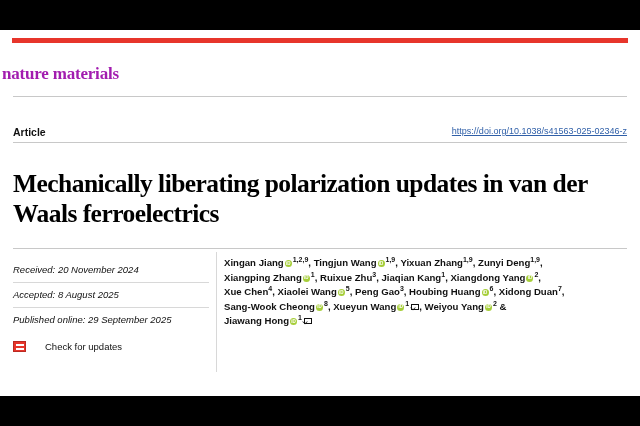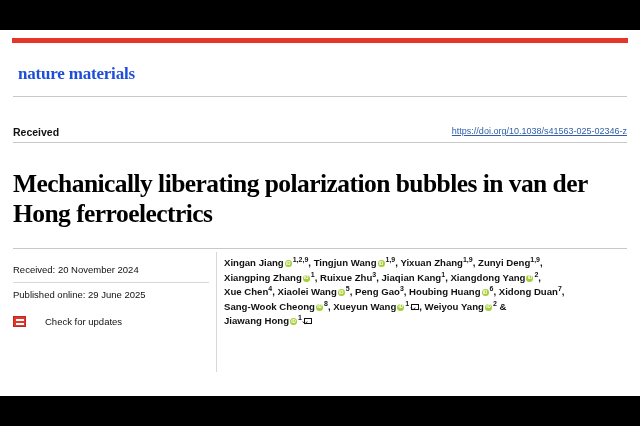--- a/index.html
+++ b/index.html
@@ -25,27 +25,27 @@
   .red-bar {
     position: absolute;
     left: 12px;
     top: 8px;
     width: 616px;
     height: 5px;
     background: #e7352b;
   }
   .journal-name {
     position: absolute;
-    left: 18px;
+    left: 2px;
     top: 34px;
     font-family: "Liberation Serif", serif;
     font-weight: bold;
     font-size: 17px;
     letter-spacing: -0.2px;
-    color: #1d4ed8;
+    color: #a21caf;
   }
   .rule-under-journal {
     position: absolute;
     left: 13px;
     top: 66px;
     width: 614px;
     height: 1px;
     background: #c8c8c8;
   }
   .article-type {
@@ -101,20 +101,21 @@
     top: 228px;
     width: 196px;
     font-family: "Liberation Sans", sans-serif;
     font-size: 9.5px;
     color: #111111;
   }
   .meta-line {
     padding: 6px 0 6px 0;
     border-bottom: 1px solid #d8d8d8;
     line-height: 12px;
+    font-style: italic;
   }
   .meta-line.last {
     border-bottom: none;
   }
   .crossmark {
     display: flex;
     align-items: center;
     gap: 19px;
     padding-top: 9px;
   }
@@ -224,32 +225,33 @@
 <body>
 
 <div class="page">
 
   <div class="red-bar"></div>
 
   <div class="journal-name">nature materials</div>
 
   <div class="rule-under-journal"></div>
 
-  <div class="article-type">Received</div>
+  <div class="article-type">Article</div>
   <div class="doi">https://doi.org/10.1038/s41563-025-02346-z</div>
 
   <div class="rule-under-type"></div>
 
-  <h1 class="title">Mechanically liberating polarization bubbles in van der Hong ferroelectrics</h1>
+  <h1 class="title">Mechanically liberating polarization updates in van der Waals ferroelectrics</h1>
 
   <div class="rule-above-meta"></div>
 
   <div class="meta-col">
     <div class="meta-line">Received: 20 November 2024</div>
-    <div class="meta-line last">Published online: 29 June 2025</div>
+    <div class="meta-line">Accepted: 8 August 2025</div>
+    <div class="meta-line last">Published online: 29 September 2025</div>
     <div class="crossmark">
       <span class="crossmark-badge"></span>
       <span class="crossmark-label">Check for updates</span>
     </div>
   </div>
 
   <div class="divider-vert"></div>
 
   <div class="authors">
     <span>Xingan Jiang<span class="orcid"></span><sup>1,2,9</sup>, Tingjun Wang<span class="orcid"></span><sup>1,9</sup>, Yixuan Zhang<sup>1,9</sup>, Zunyi Deng<sup>1,9</sup>,</span><br>

